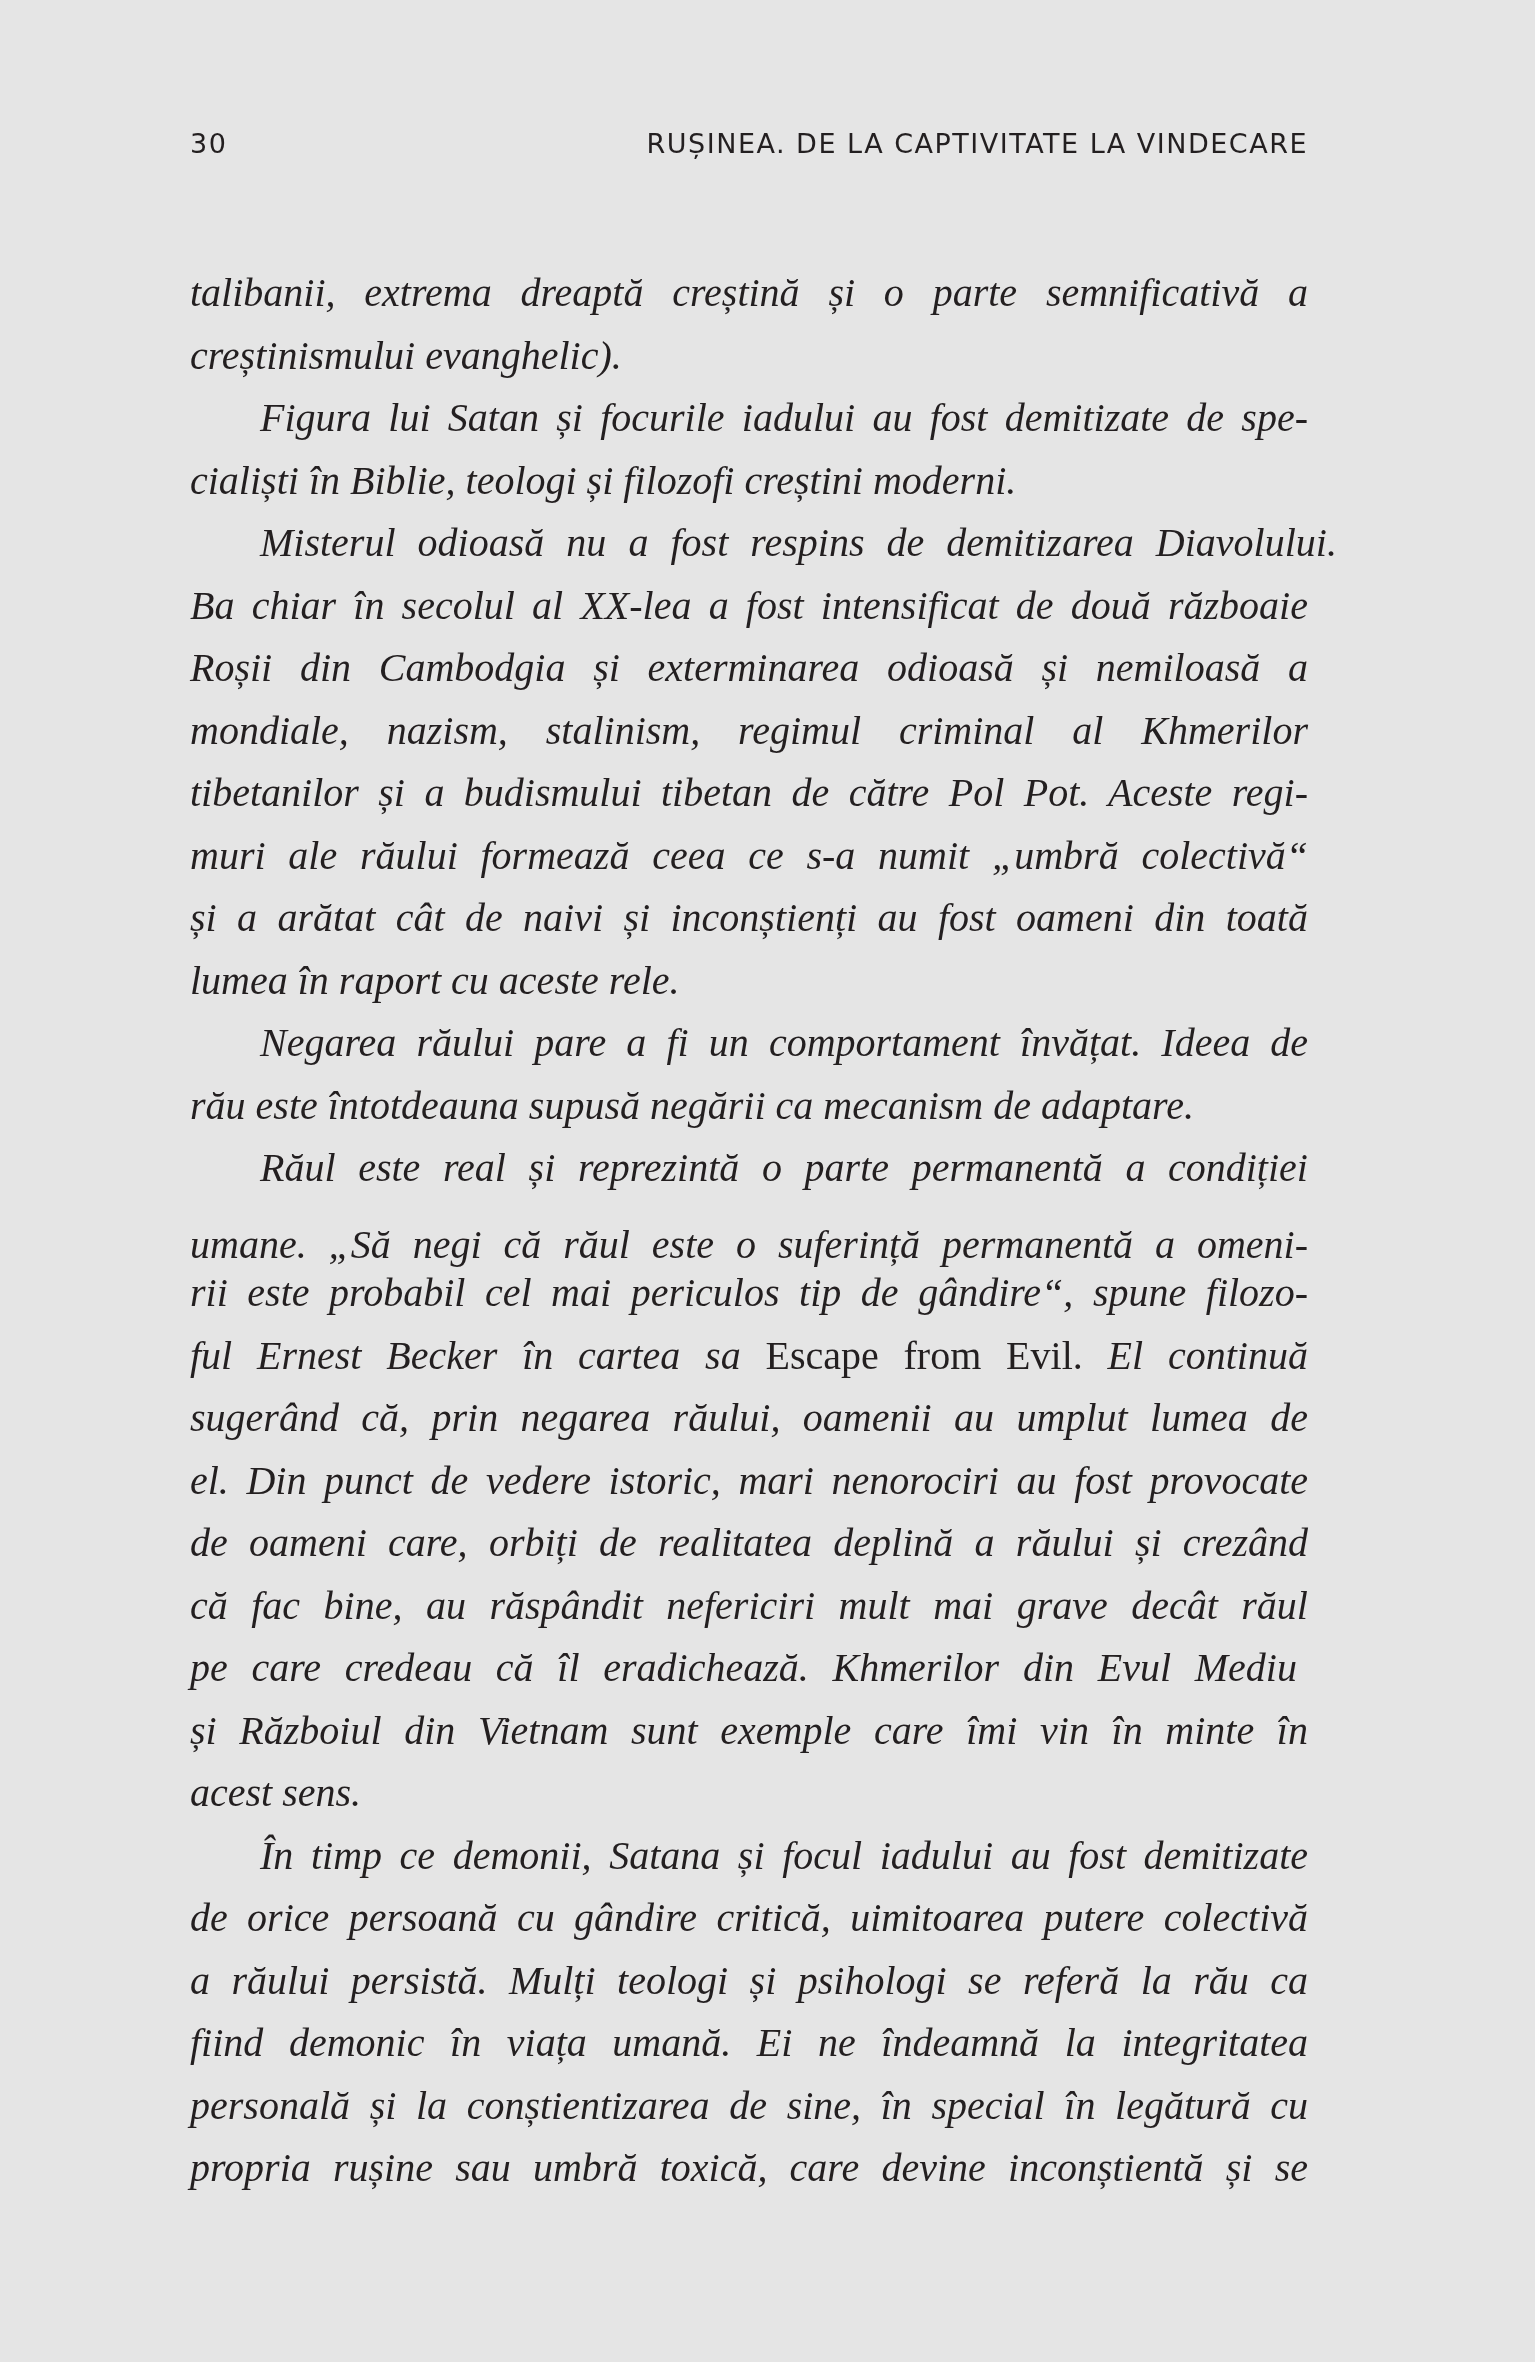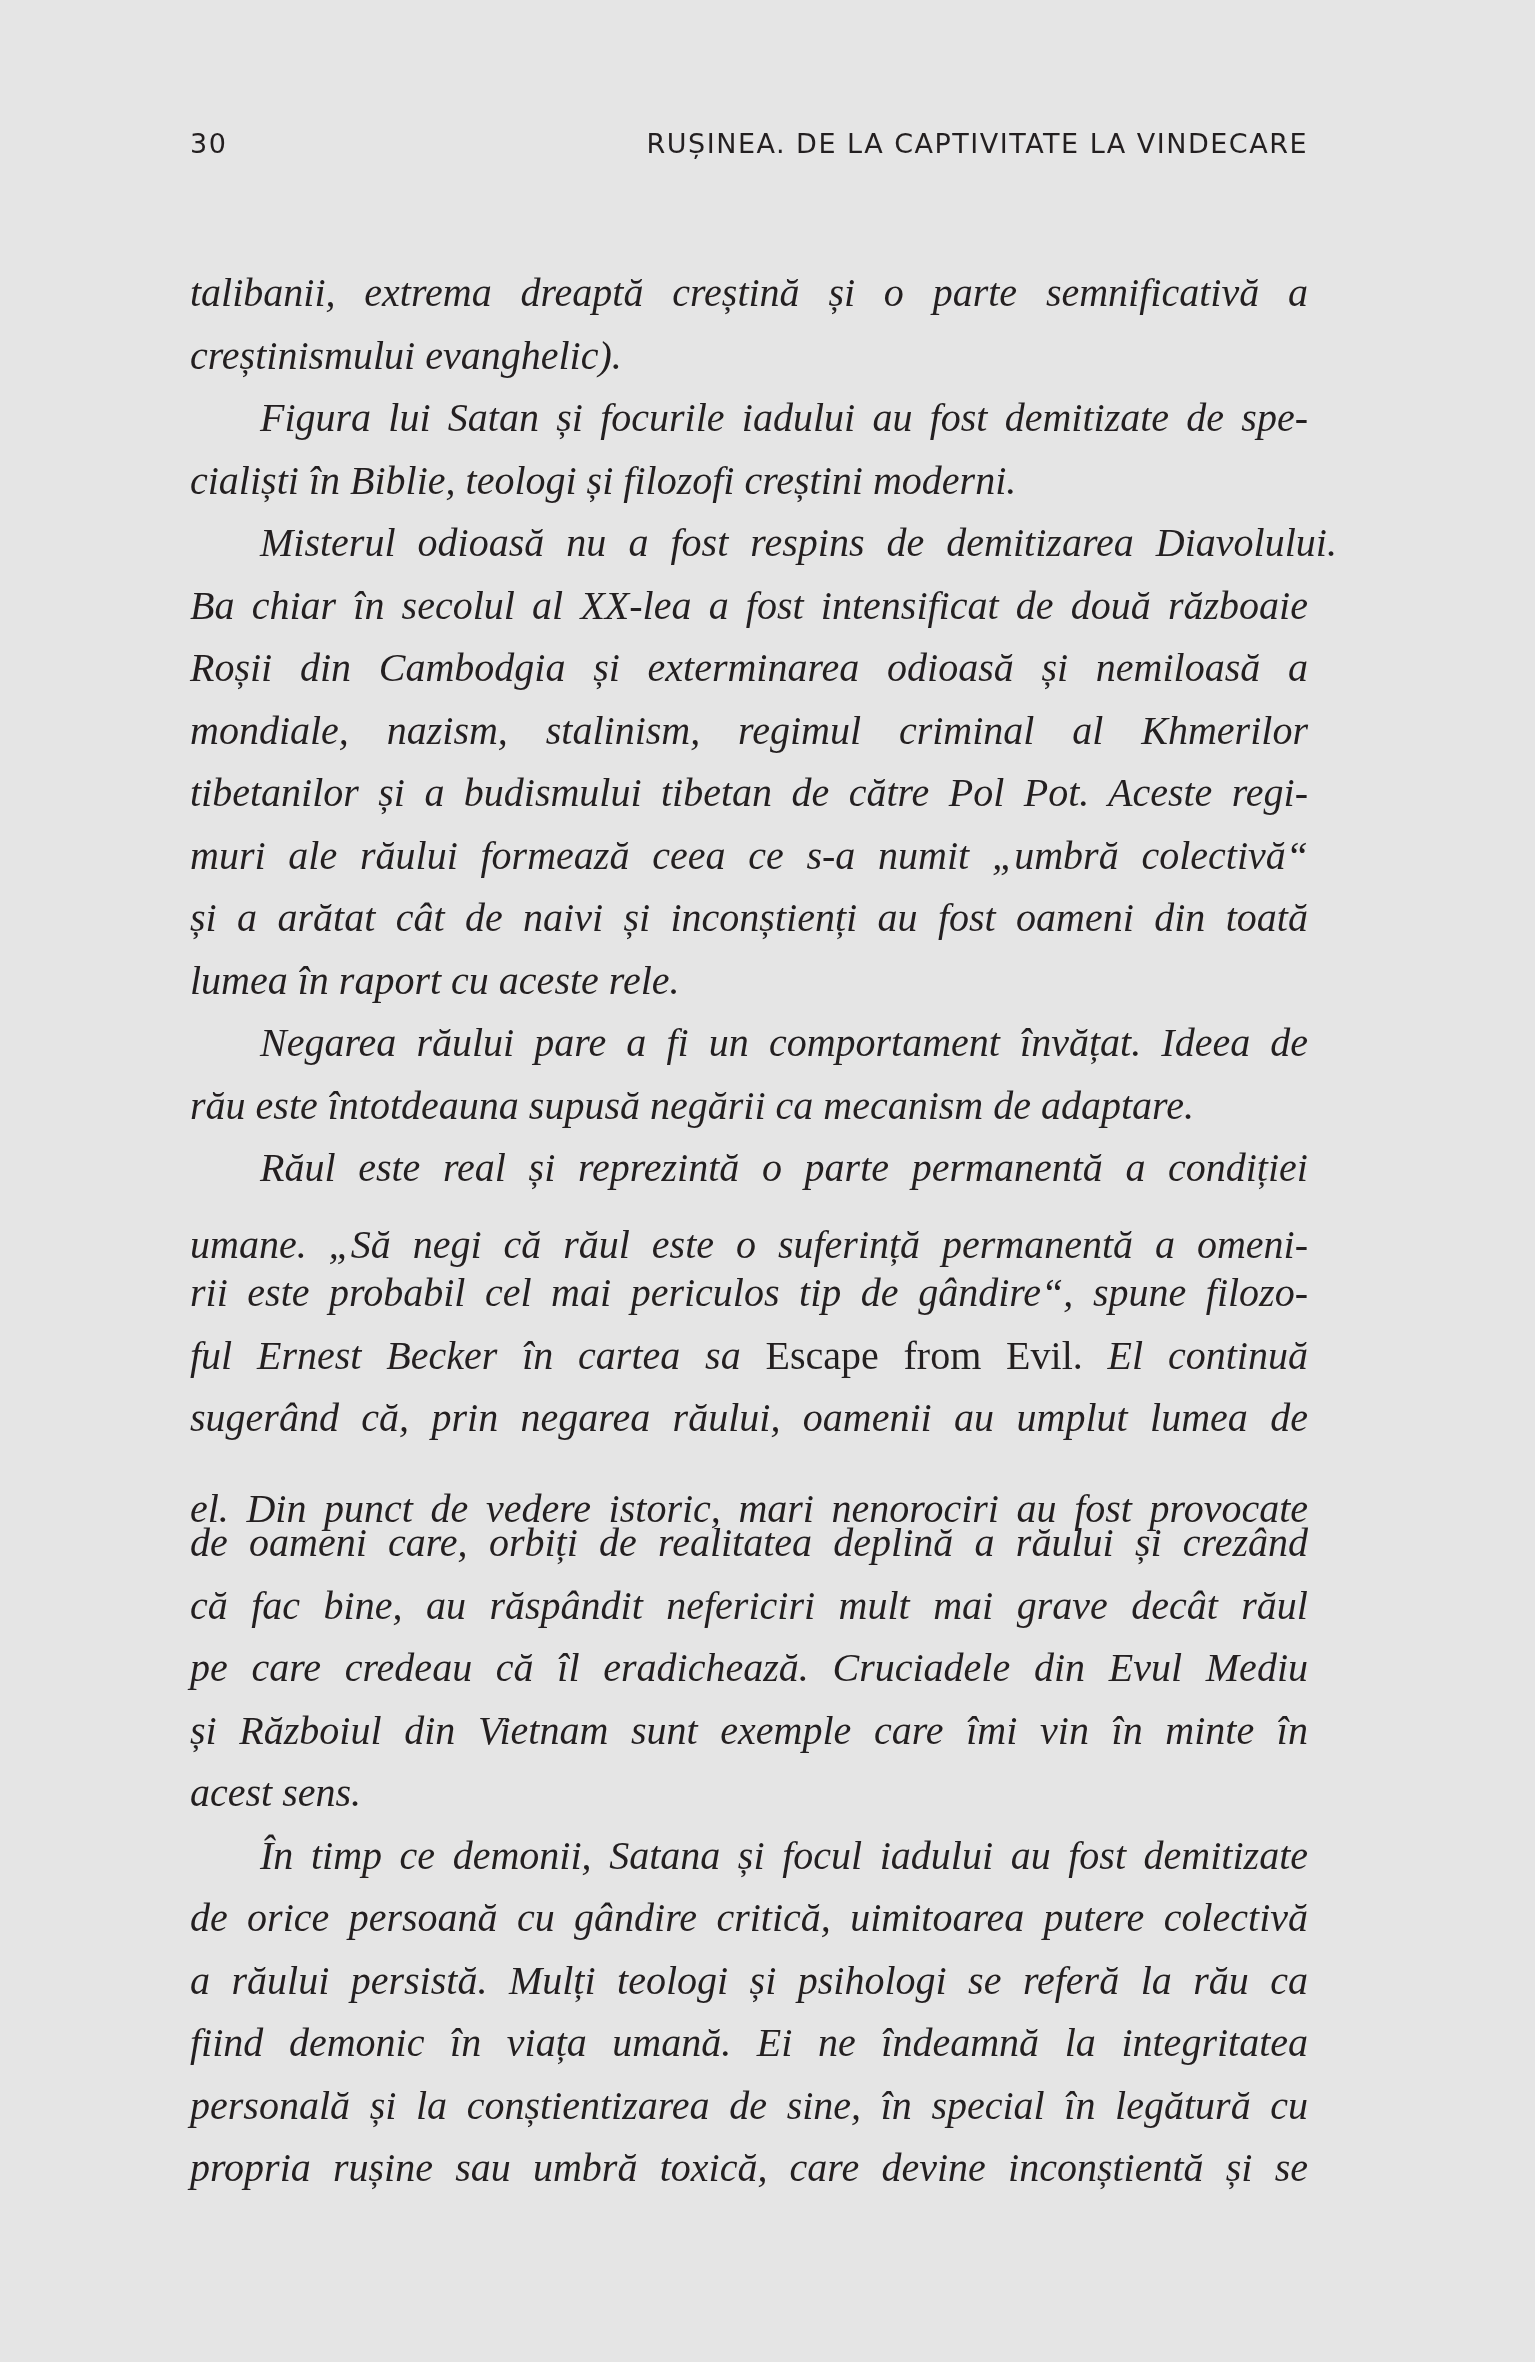--- a/index.html
+++ b/index.html
@@ -90,24 +90,24 @@
       <div class="line"><span class="inner" style="word-spacing: 12.76px;">muri ale răului formează ceea ce s-a numit „umbră colectivă“</span></div>
       <div class="line"><span class="inner" style="word-spacing: 10.39px;">și a arătat cât de naivi și inconștienți au fost oameni din toată</span></div>
       <div class="line"><span class="inner">lumea în raport cu aceste rele.</span></div>
       <div class="line indent"><span class="inner" style="word-spacing: 10.13px;">Negarea răului pare a fi un comportament învățat. Ideea de</span></div>
       <div class="line"><span class="inner">rău este întotdeauna supusă negării ca mecanism de adaptare.</span></div>
       <div class="line indent"><span class="inner" style="word-spacing: 12.63px;">Răul este real și reprezintă o parte permanentă a condiției</span></div>
       <div class="line"><span class="inner" style="word-spacing: 11.93px; margin-top: 14px;">umane. „Să negi că răul este o suferință permanentă a omeni-</span></div>
       <div class="line"><span class="inner" style="word-spacing: 9.55px;">rii este probabil cel mai periculos tip de gândire“, spune filozo-</span></div>
       <div class="line"><span class="inner" style="word-spacing: 14.82px;"><span>ful Ernest Becker în cartea sa </span><span class="roman">Escape from Evil.</span><span> El continuă</span></span></div>
       <div class="line"><span class="inner" style="word-spacing: 12.42px;">sugerând că, prin negarea răului, oamenii au umplut lumea de</span></div>
-      <div class="line"><span class="inner" style="word-spacing: 7.6px; margin-top: 28px;">el. Din punct de vedere istoric, mari nenorociri au fost provocate</span></div>
+      <div class="line"><span class="inner" style="word-spacing: 7.6px;">el. Din punct de vedere istoric, mari nenorociri au fost provocate</span></div>
       <div class="line"><span class="inner" style="word-spacing: 11.26px;">de oameni care, orbiți de realitatea deplină a răului și crezând</span></div>
       <div class="line"><span class="inner" style="word-spacing: 13.48px;">că fac bine, au răspândit nefericiri mult mai grave decât răul</span></div>
-      <div class="line"><span class="inner" style="word-spacing: 13.72px;">pe care credeau că îl eradichează. Cruciadele din Evul Mediu</span></div>
+      <div class="line"><span class="inner" style="word-spacing: 13.72px;">pe care credeau că îl eradichează. Khmerilor din Evul Mediu</span></div>
       <div class="line"><span class="inner" style="word-spacing: 12.66px;">și Războiul din Vietnam sunt exemple care îmi vin în minte în</span></div>
       <div class="line"><span class="inner">acest sens.</span></div>
       <div class="line indent"><span class="inner" style="word-spacing: 7.59px;">În timp ce demonii, Satana și focul iadului au fost demitizate</span></div>
       <div class="line"><span class="inner" style="word-spacing: 9.37px;">de orice persoană cu gândire critică, uimitoarea putere colectivă</span></div>
       <div class="line"><span class="inner" style="word-spacing: 11.47px;">a răului persistă. Mulți teologi și psihologi se referă la rău ca</span></div>
       <div class="line"><span class="inner" style="word-spacing: 15.6px;">fiind demonic în viața umană. Ei ne îndeamnă la integritatea</span></div>
       <div class="line"><span class="inner" style="word-spacing: 9.63px;">personală și la conștientizarea de sine, în special în legătură cu</span></div>
       <div class="line"><span class="inner" style="word-spacing: 12.22px;">propria rușine sau umbră toxică, care devine inconștientă și se</span></div>
     </div>
 </div>

